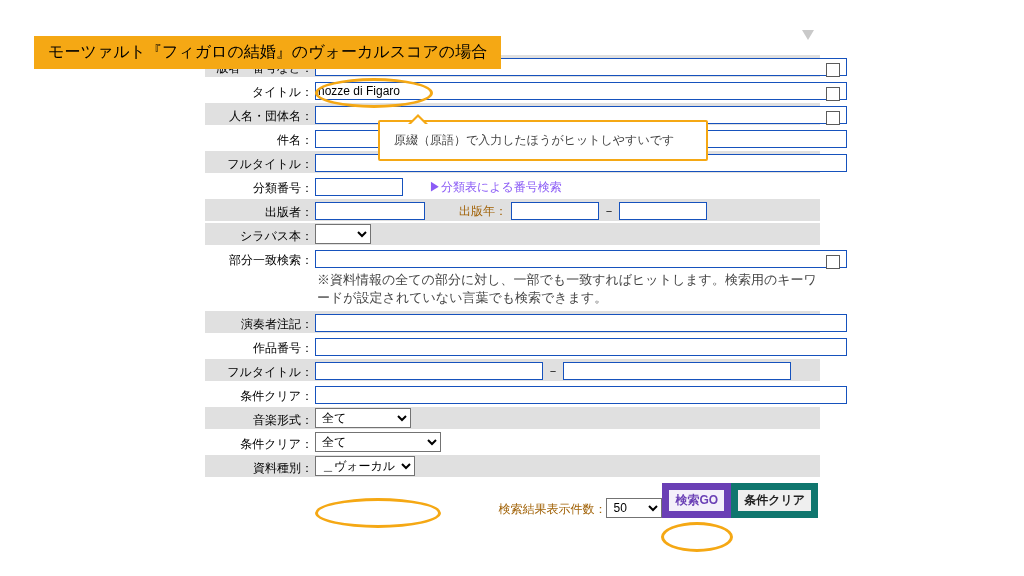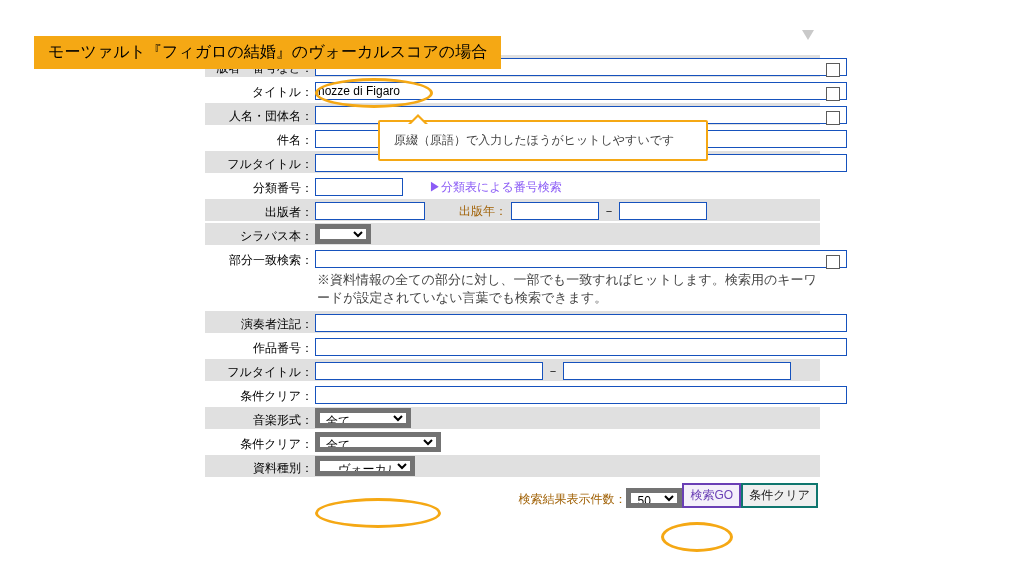--- a/index.html
+++ b/index.html
@@ -66,21 +66,21 @@
   input.short { width: 88px; }
   input.med { width: 110px; }
   .chk {
     position: absolute;
     right: -20px;
     width: 14px; height: 14px;
     border: 1px solid #5b5b5b;
     background: #fff;
   }
   select {
-    border: 5px solid #737373;
+    border: 1px solid #737373;
     height: 20px;
     font-size: 12px;
     background: #fff;
     font-family: inherit;
     padding: 0 2px;
   }
   a.link { color: #8b5cf6; text-decoration: none; font-size: 12px; }
   .note {
     font-size: 13px;
     color: #444;
@@ -90,26 +90,27 @@
   .inline-lbl { font-size: 12px; color: #a16207; }
   .footer {
     display: flex;
     justify-content: flex-end;
     align-items: flex-end;
     gap: 0;
     margin-top: 6px;
     padding-right: 2px;
   }
   .btn {
-    border: 2px solid #0f766e;
+    border: 7px solid #0f766e;
     background: #efefef;
     padding: 2px 6px;
     font-size: 12px;
     color: #222;
     cursor: pointer;
+    font-weight: bold;
   }
   .btn.go { color: #6a3fb5; border-color:#6a3fb5; background:#f4f0fa; }
   
   .circle {
     position: absolute;
     border: 3px solid #f5a814;
     border-radius: 50%;
     pointer-events: none;
     z-index: 15;
   }

